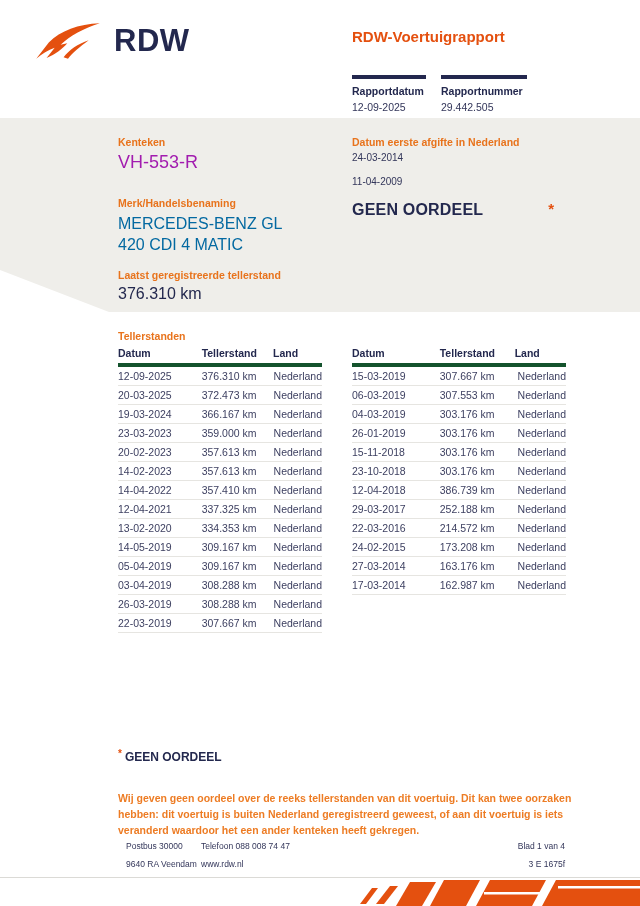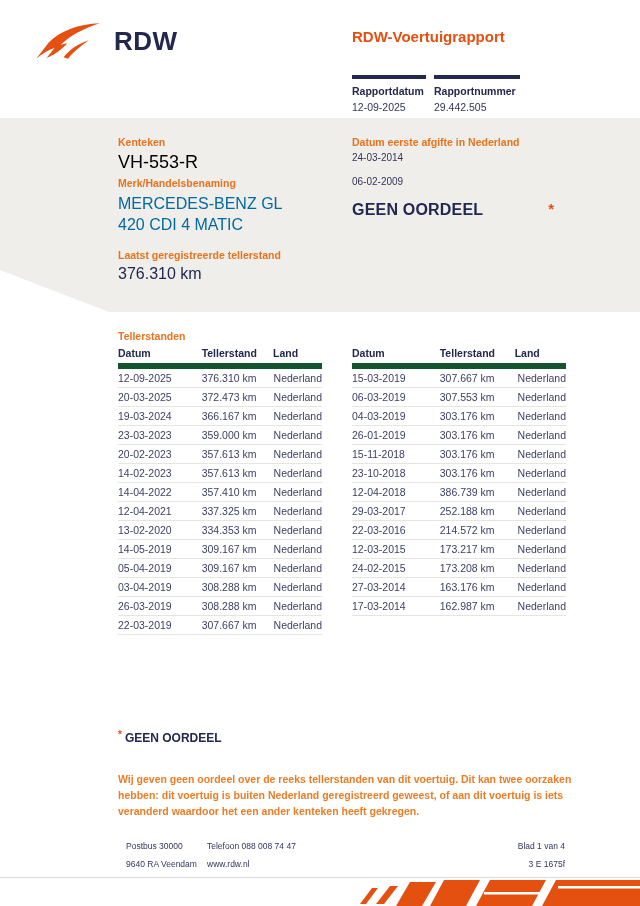--- a/index.html
+++ b/index.html
@@ -13,47 +13,47 @@
     color: #23284E;
   }
 
   
   .header-left {
     position: absolute;
     left: 34px; top: 20px;
     display: flex; align-items: center; gap: 12px;
   }
   .logo-text {
-    font-size: 26px; font-weight: bold; color: #23284E; letter-spacing: 0.5px;
+    font-size: 31px; font-weight: bold; color: #23284E; letter-spacing: 0.5px;
   }
   .header-right { position: absolute; left: 352px; top: 28px; width: 232px; }
   .report-title {
     margin: 0 0 30px 0;
     font-size: 15px; font-weight: bold; color: #E4500F;
   }
-  .meta-row { display: flex; gap: 8px; }
+  .meta-row { display: flex; gap: 15px; }
   .meta-col-1 { width: 74px; }
   .meta-col-2 { width: 86px; }
   .meta-bar { height: 4px; background: #23284E; margin-bottom: 6px; }
   .meta-label { font-size: 10.5px; font-weight: bold; color: #23284E; margin-bottom: 4px; }
   .meta-value { font-size: 10.5px; color: #33365A; }
 
   
   .panel {
     position: absolute; left: 0; top: 118px;
     width: 640px; height: 194px;
     background: #EFEEEA;
     clip-path: polygon(0 0, 640px 0, 640px 194px, 109px 194px, 0 152px);
   }
   .panel-left { position: absolute; left: 118px; top: 18px; width: 220px; }
   .panel-right { position: absolute; left: 352px; top: 18px; width: 202px; }
   .field-label {
     font-size: 10.5px; font-weight: bold; color: #E8731C; margin-bottom: 4px;
   }
-  .kenteken-value { font-size: 18px; color: #000000; margin-bottom: 4px; }
+  .kenteken-value { font-size: 18px; color: #a21caf; margin-bottom: 24px; }
   .merk-value { font-size: 16px; color: #0369a1; line-height: 21px; margin-bottom: 14px; }
   .stand-value { font-size: 16px; color: #23284E; }
   .small-value { font-size: 10px; color: #33365A; margin-bottom: 13px; }
   .oordeel-row {
     margin-top: 14px;
     display: flex; justify-content: space-between; align-items: flex-start;
   }
   .oordeel-text { font-size: 16px; font-weight: bold; color: #23284E; letter-spacing: 0.2px; }
   .oordeel-asterisk { font-size: 15px; font-weight: bold; color: #E4500F; line-height: 16px; }
 
@@ -61,50 +61,50 @@
   .section-title {
     position: absolute; left: 118px; top: 330px;
     font-size: 10.5px; font-weight: bold; color: #E8731C;
   }
   .tbl { border-collapse: collapse; table-layout: fixed; }
   .tbl-left  { position: absolute; left: 118px; top: 345px; width: 204px; }
   .tbl-right { position: absolute; left: 352px; top: 345px; width: 214px; }
   .tbl th {
     font-size: 10.5px; font-weight: bold; color: #23284E;
     text-align: left; padding: 2px 0 4px 0;
-    border-bottom: 6px solid #14532d;
+    border-bottom: 4px solid #14532d;
   }
   .tbl td {
     font-size: 10.5px; color: #3C3F60;
     padding: 3px 0 3px 0;
     border-bottom: 1px solid #E6E5E1;
     white-space: nowrap;
   }
   .col-datum { width: 41%; }
   .col-stand { width: 35%; }
   .col-land  { width: 24%; text-align: right; }
 
   
-  .footnote { position: absolute; left: 118px; top: 729px; width: 468px; }
+  .footnote { position: absolute; left: 118px; top: 748px; width: 468px; }
   .footnote-title { font-size: 12px; font-weight: bold; color: #23284E; }
   .footnote-title .ast {
     color: #E4500F; font-size: 10px; vertical-align: 4px; margin-right: 3px; font-weight: bold;
   }
   .footnote-text {
     margin-top: 26px;
     font-size: 10.5px; line-height: 16px; color: #ED7C24; font-weight: bold;
   }
 
   
   .footer {
     position: absolute; left: 118px; top: 837px; width: 447px;
     display: flex; font-size: 8.5px; color: #33365A; line-height: 18px;
   }
   .footer-col-1 { width: 75px; margin-left: 8px; }
-  .footer-col-2 { flex: 1; margin-left: 6px; }
+  .footer-col-2 { flex: 1; }
   .footer-col-3 { text-align: right; }
   .footer-rule {
     position: absolute; left: 0; top: 877px; width: 640px; height: 1px;
     background: #DBDAD6;
   }
   .footer-graphic { position: absolute; right: 0; bottom: 0; }
 </style>
 </head>
 <body>
 
@@ -142,21 +142,21 @@
       <div class="merk-value">
         <div>MERCEDES-BENZ GL</div>
         <div>420 CDI 4 MATIC</div>
       </div>
       <div class="field-label">Laatst geregistreerde tellerstand</div>
       <div class="stand-value">376.310 km</div>
     </div>
     <div class="panel-right">
       <div class="field-label">Datum eerste afgifte in Nederland</div>
       <div class="small-value">24-03-2014</div>
-      <div class="small-value">06-02-2009</div>
+      <div class="small-value">11-04-2009</div>
       <div class="oordeel-row">
         <span class="oordeel-text">GEEN OORDEEL</span>
         <span class="oordeel-asterisk">*</span>
       </div>
     </div>
   </div>
 
   <div class="section-title">Tellerstanden</div>
 
   <table class="tbl tbl-left">
@@ -286,25 +286,20 @@
           <td class="col-land">Nederland</td>
         </tr>
         <tr>
           <td class="col-datum">29-03-2017</td>
           <td class="col-stand">252.188 km</td>
           <td class="col-land">Nederland</td>
         </tr>
         <tr>
           <td class="col-datum">22-03-2016</td>
           <td class="col-stand">214.572 km</td>
-          <td class="col-land">Nederland</td>
-        </tr>
-        <tr>
-          <td class="col-datum">12-03-2015</td>
-          <td class="col-stand">173.217 km</td>
           <td class="col-land">Nederland</td>
         </tr>
         <tr>
           <td class="col-datum">24-02-2015</td>
           <td class="col-stand">173.208 km</td>
           <td class="col-land">Nederland</td>
         </tr>
         <tr>
           <td class="col-datum">27-03-2014</td>
           <td class="col-stand">163.176 km</td>

